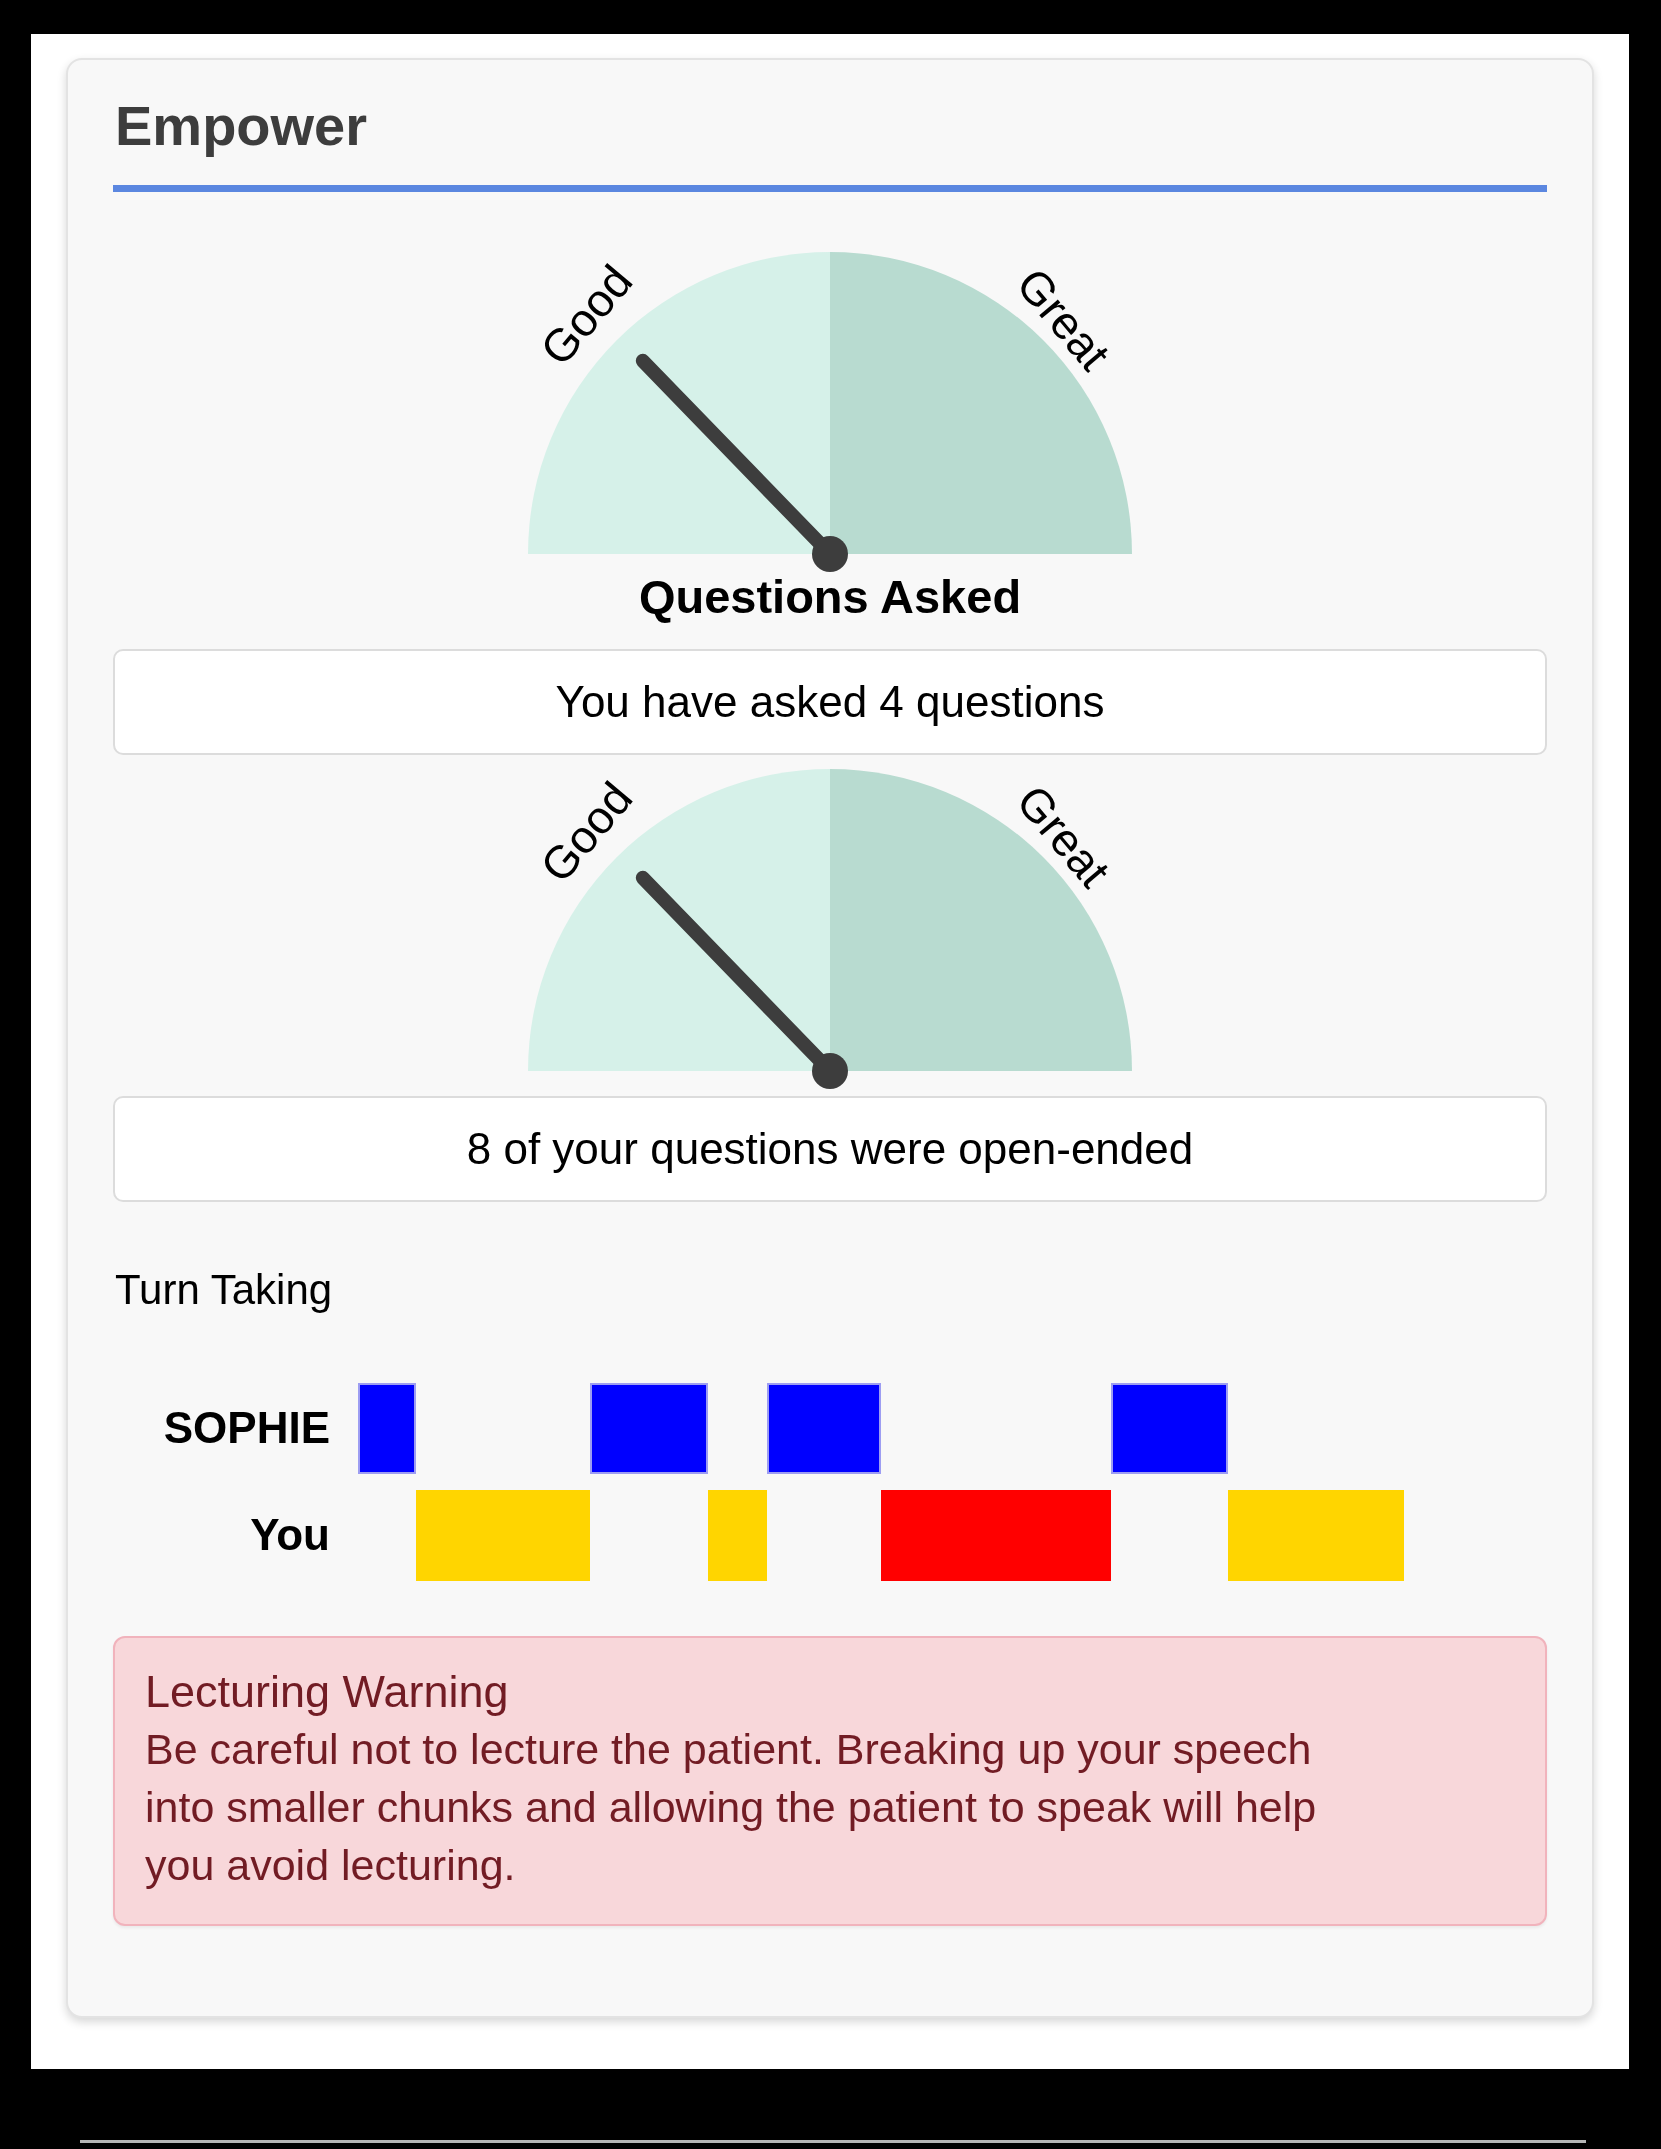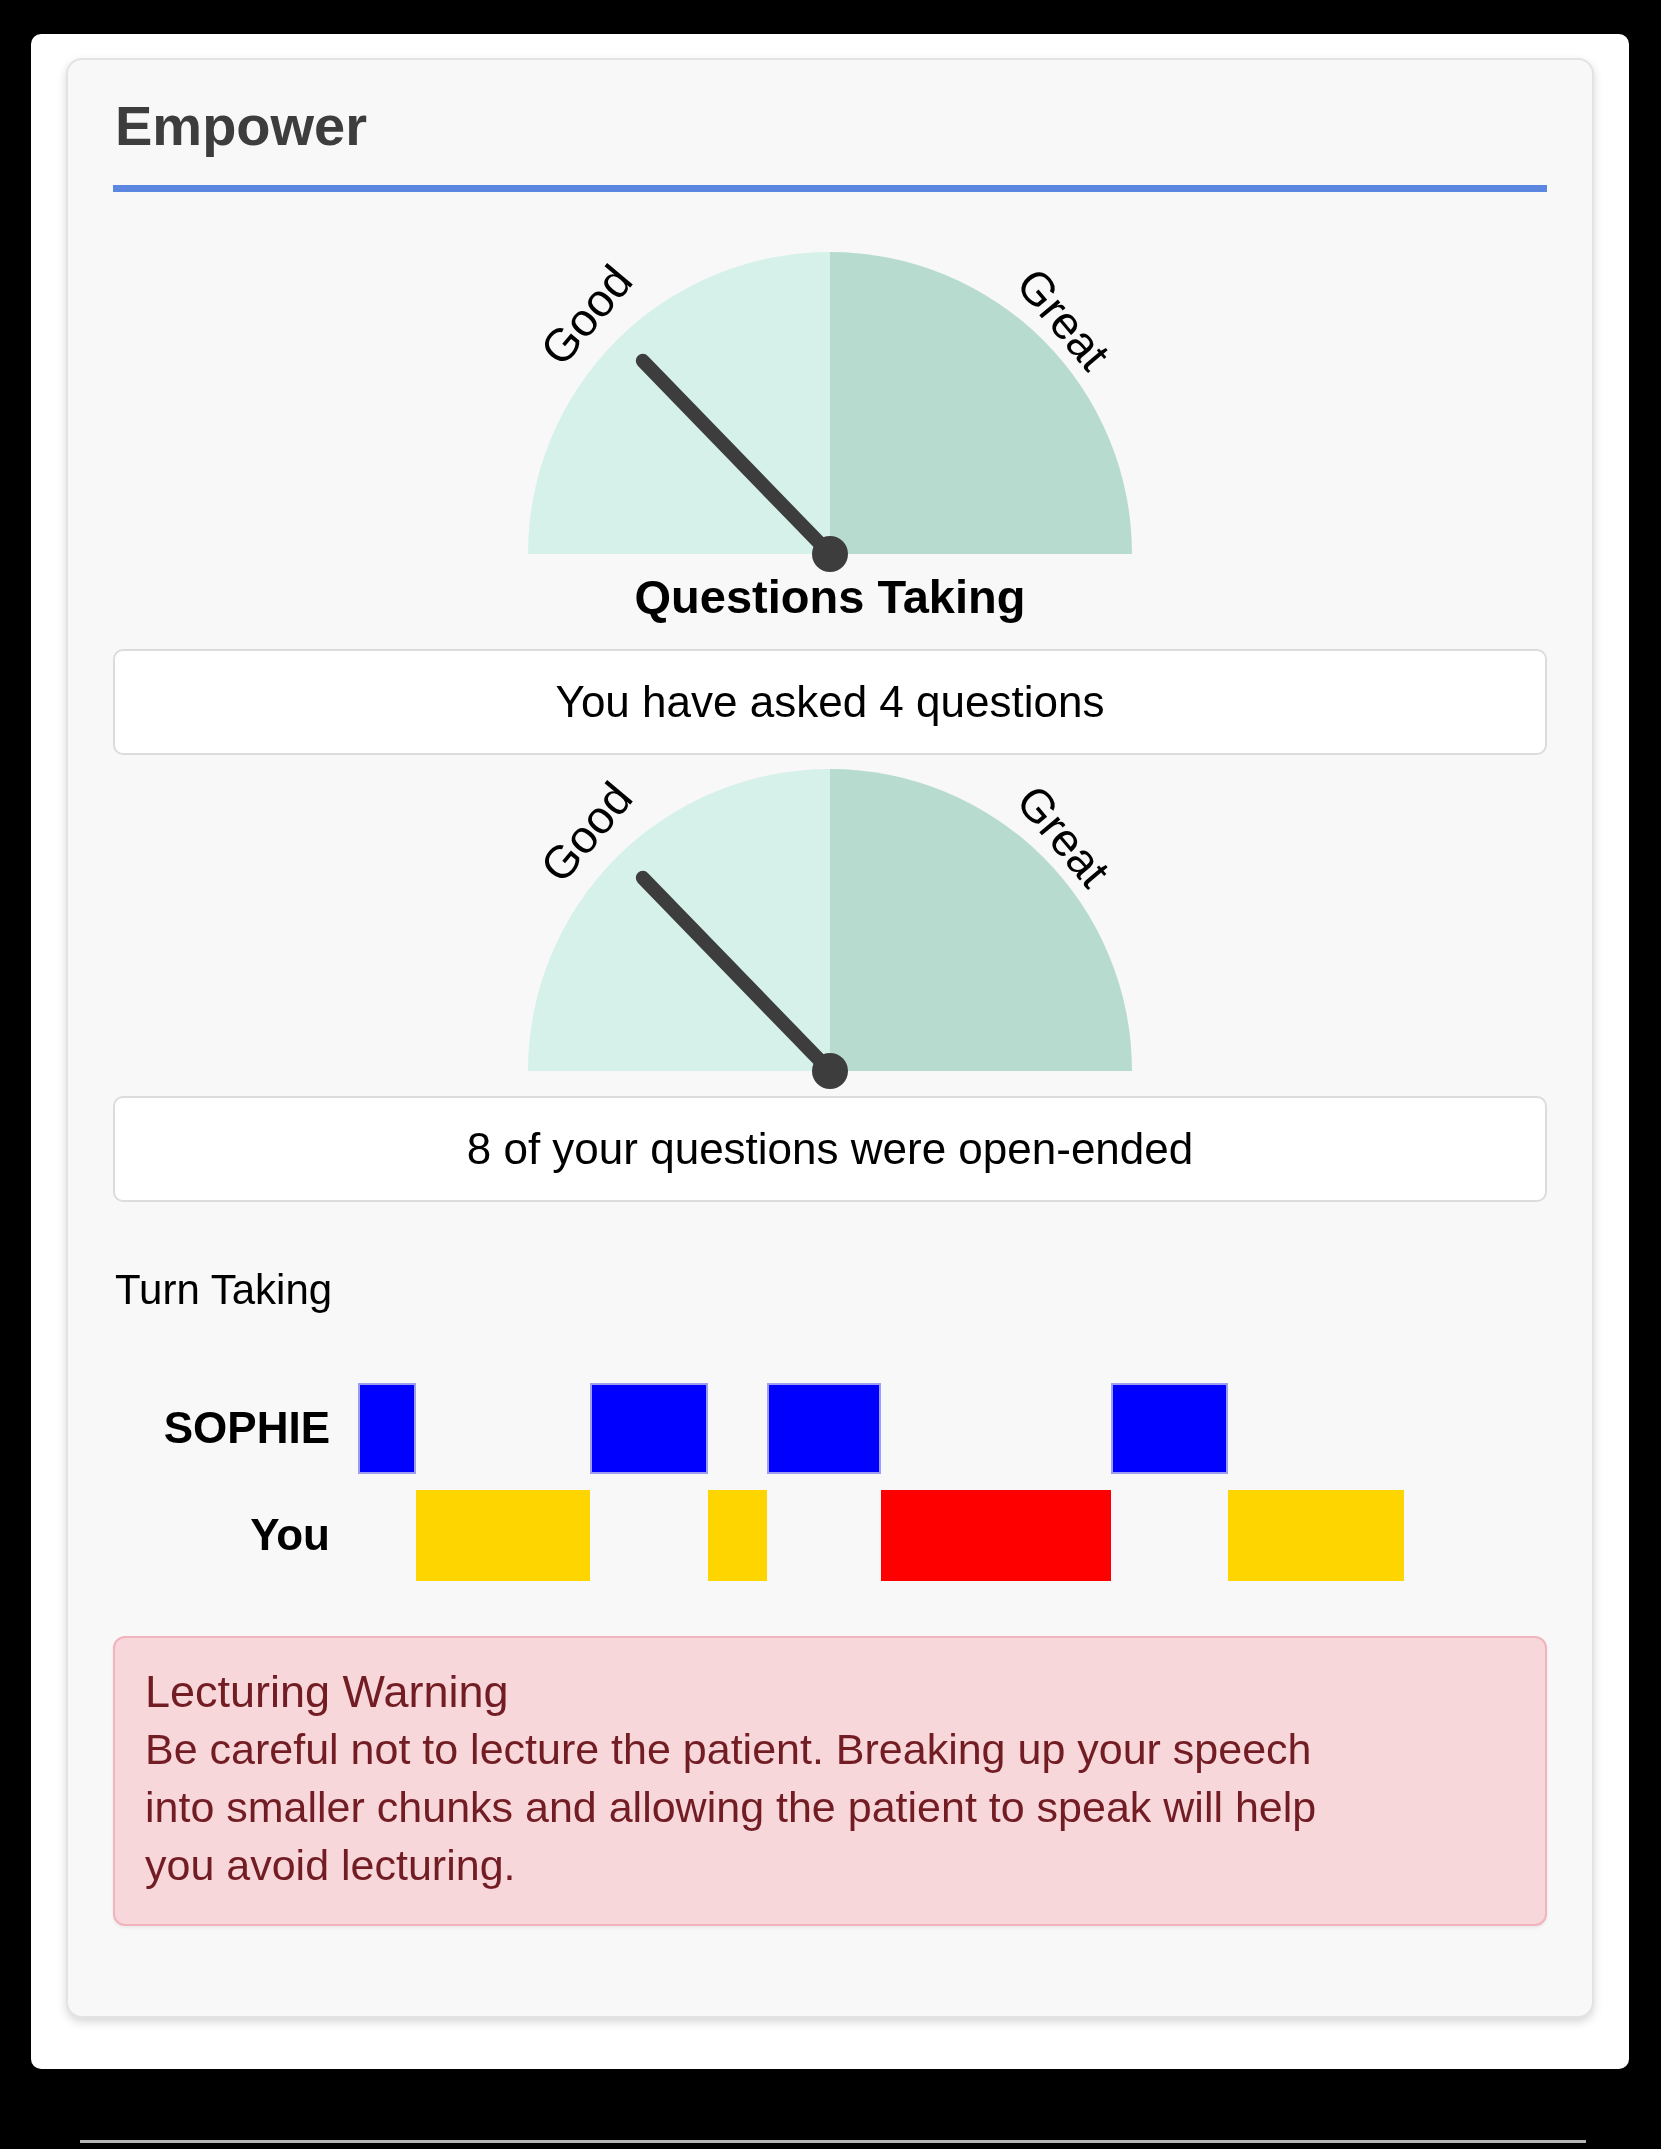--- a/index.html
+++ b/index.html
@@ -15,21 +15,21 @@
     --warn-text:#721c24;
   }
   *{box-sizing:border-box;}
   html,body{margin:0;padding:0;}
   body{
     width:1661px;height:2149px;position:relative;background:#000;
     font-family:"Liberation Sans", sans-serif;color:#000;overflow:hidden;
   }
   .screen{
     position:absolute;left:31px;top:34px;width:1598px;height:2035px;
-    background:#fff;border-radius:10px;
+    background:#fff;border-radius:0;
   }
   .card{
     position:absolute;left:35px;top:24px;width:1528px;height:1960px;
     background:#f8f8f8;border:2px solid #e3e3e3;border-radius:16px;
     box-shadow:0 4px 10px rgba(0,0,0,.16);
     padding:26px 45px;
   }
   .page-title{
     font-size:56px;font-weight:bold;color:#3d3d3d;
     margin:6px 0 26px 2px;line-height:1.2;
@@ -91,21 +91,21 @@
     <div class="title-underline"></div>
 
     <div class="gauge-block">
       <div class="gauge">
         <div class="gauge-arc"></div>
         <div class="gauge-label left">Good</div>
         <div class="gauge-label right">Great</div>
         <div class="gauge-needle" style="transform: rotate(-44.1deg);"></div>
         <div class="gauge-pivot"></div>
       </div>
-      <div class="gauge-title">Questions Taking</div>
+      <div class="gauge-title">Questions Asked</div>
       <div class="info-box">
         <span>You have asked 4 questions</span>
       </div>
     </div>
 
     <div class="gauge-block">
       <div class="gauge">
         <div class="gauge-arc"></div>
         <div class="gauge-label left">Good</div>
         <div class="gauge-label right">Great</div>

